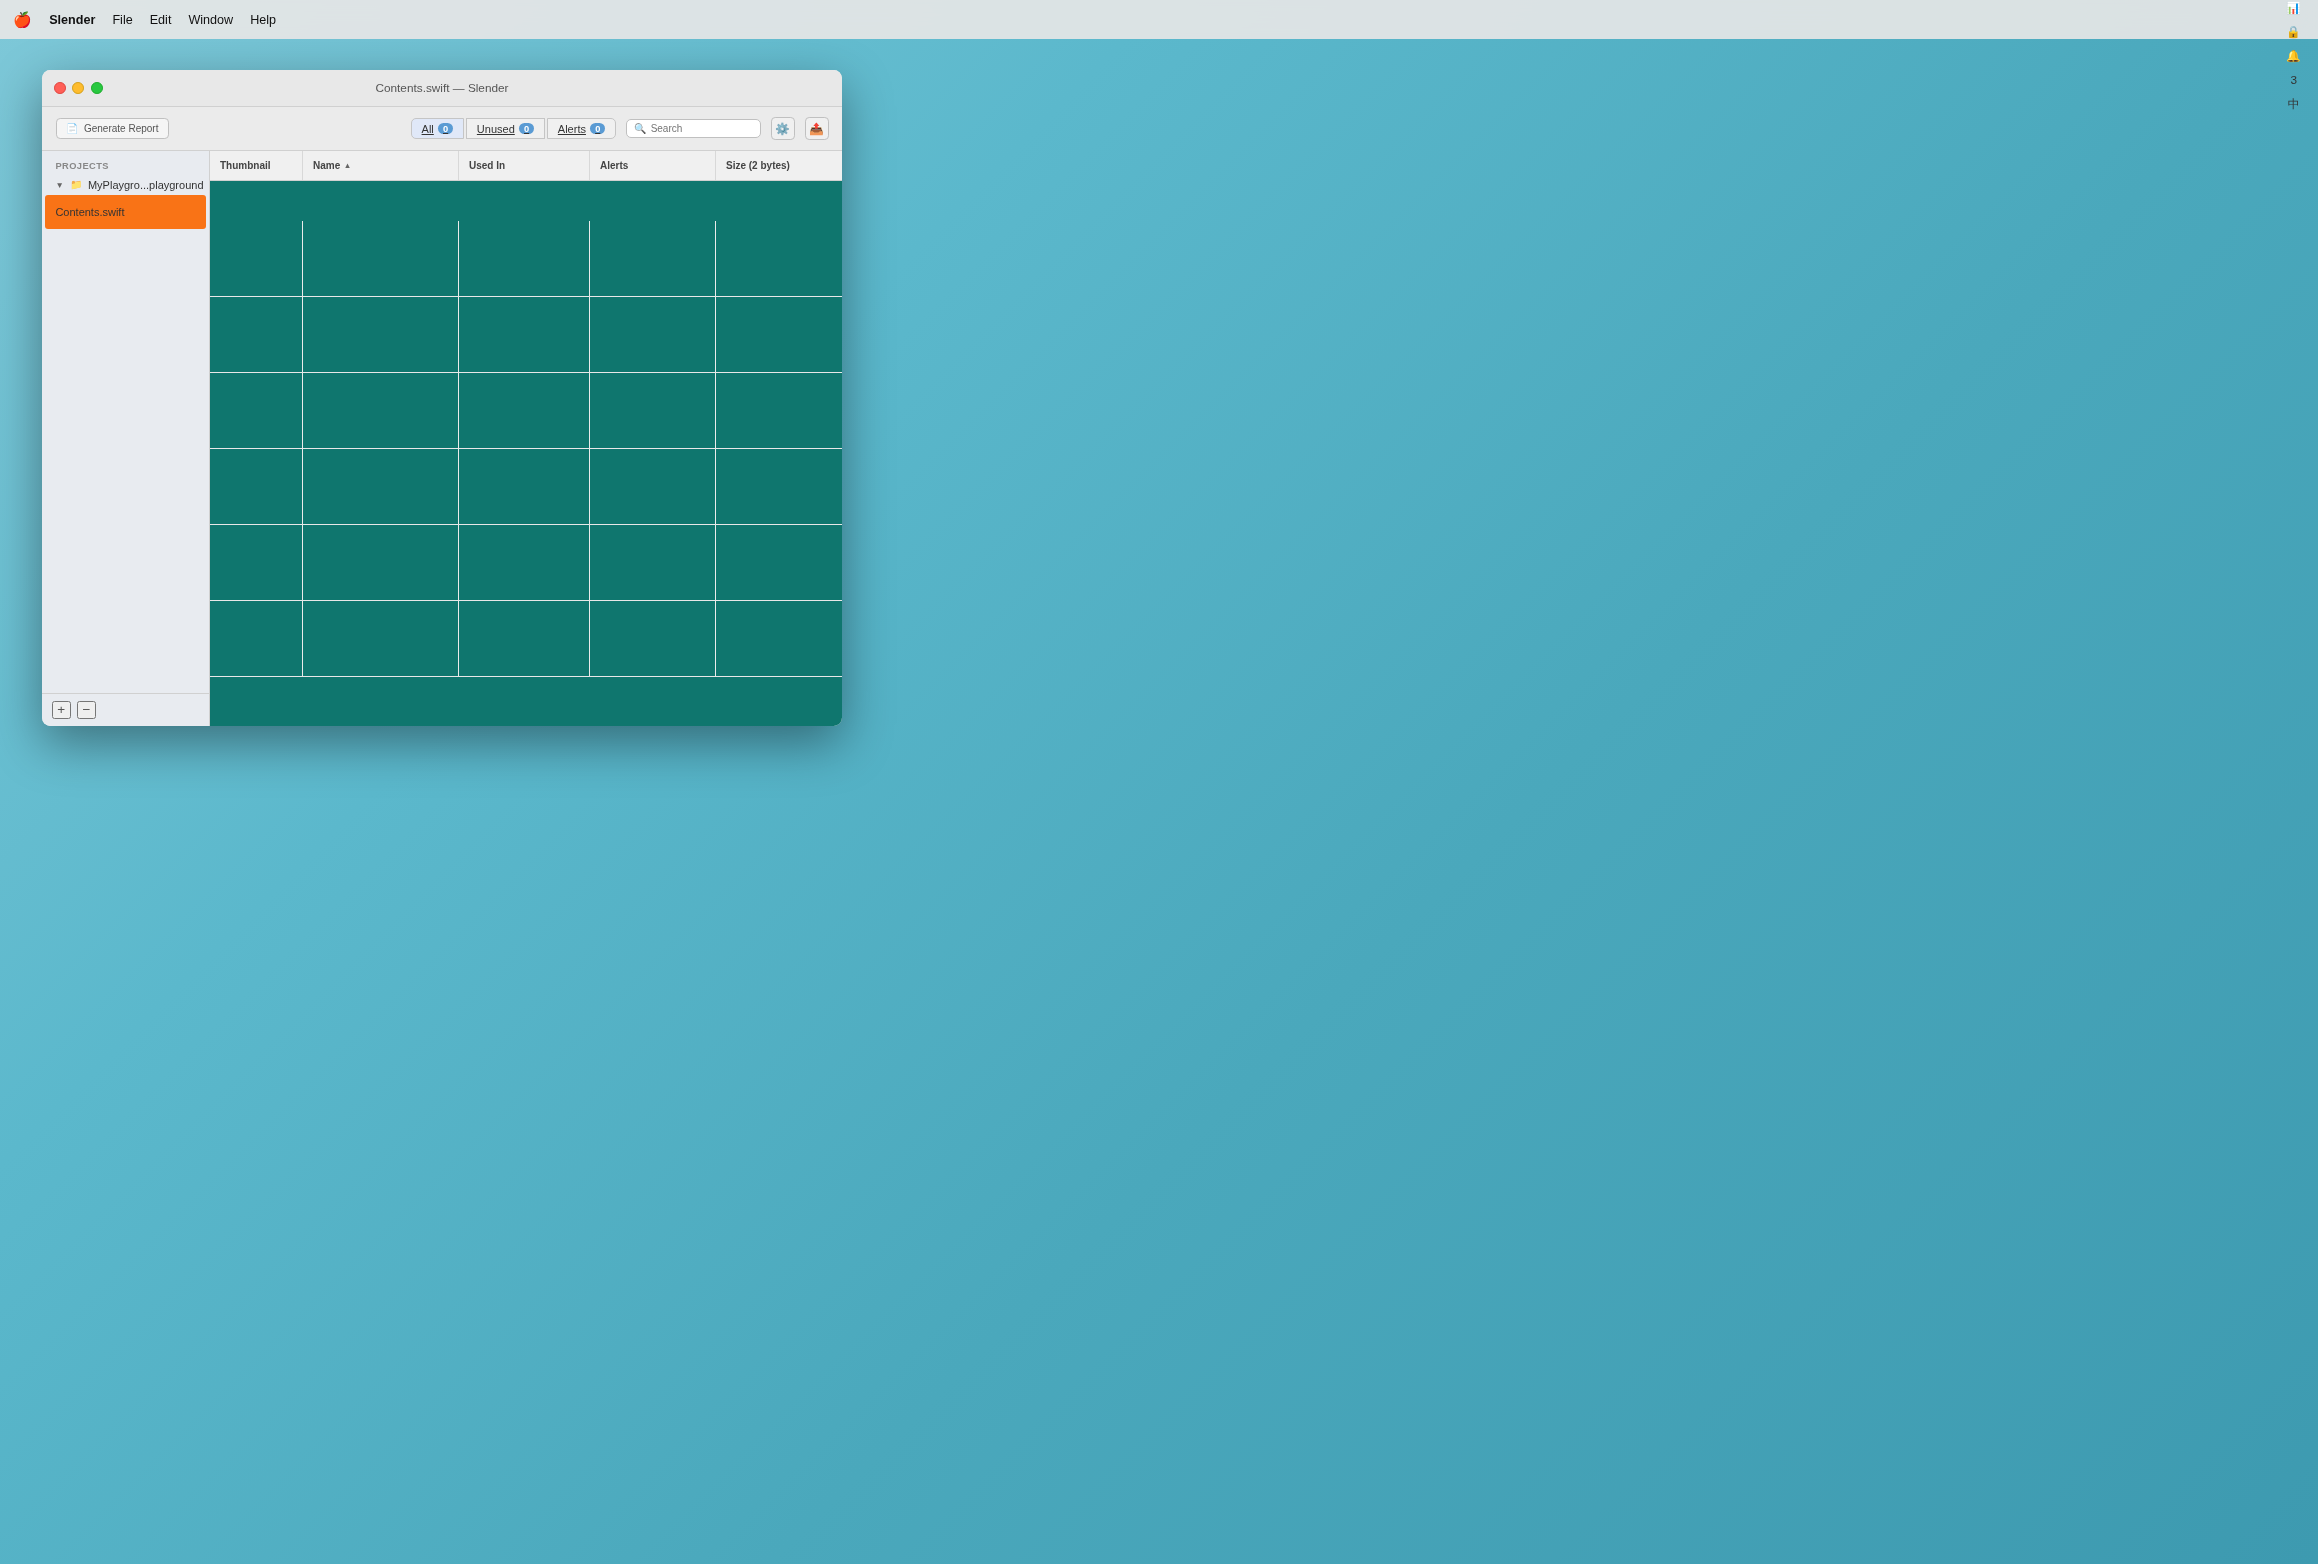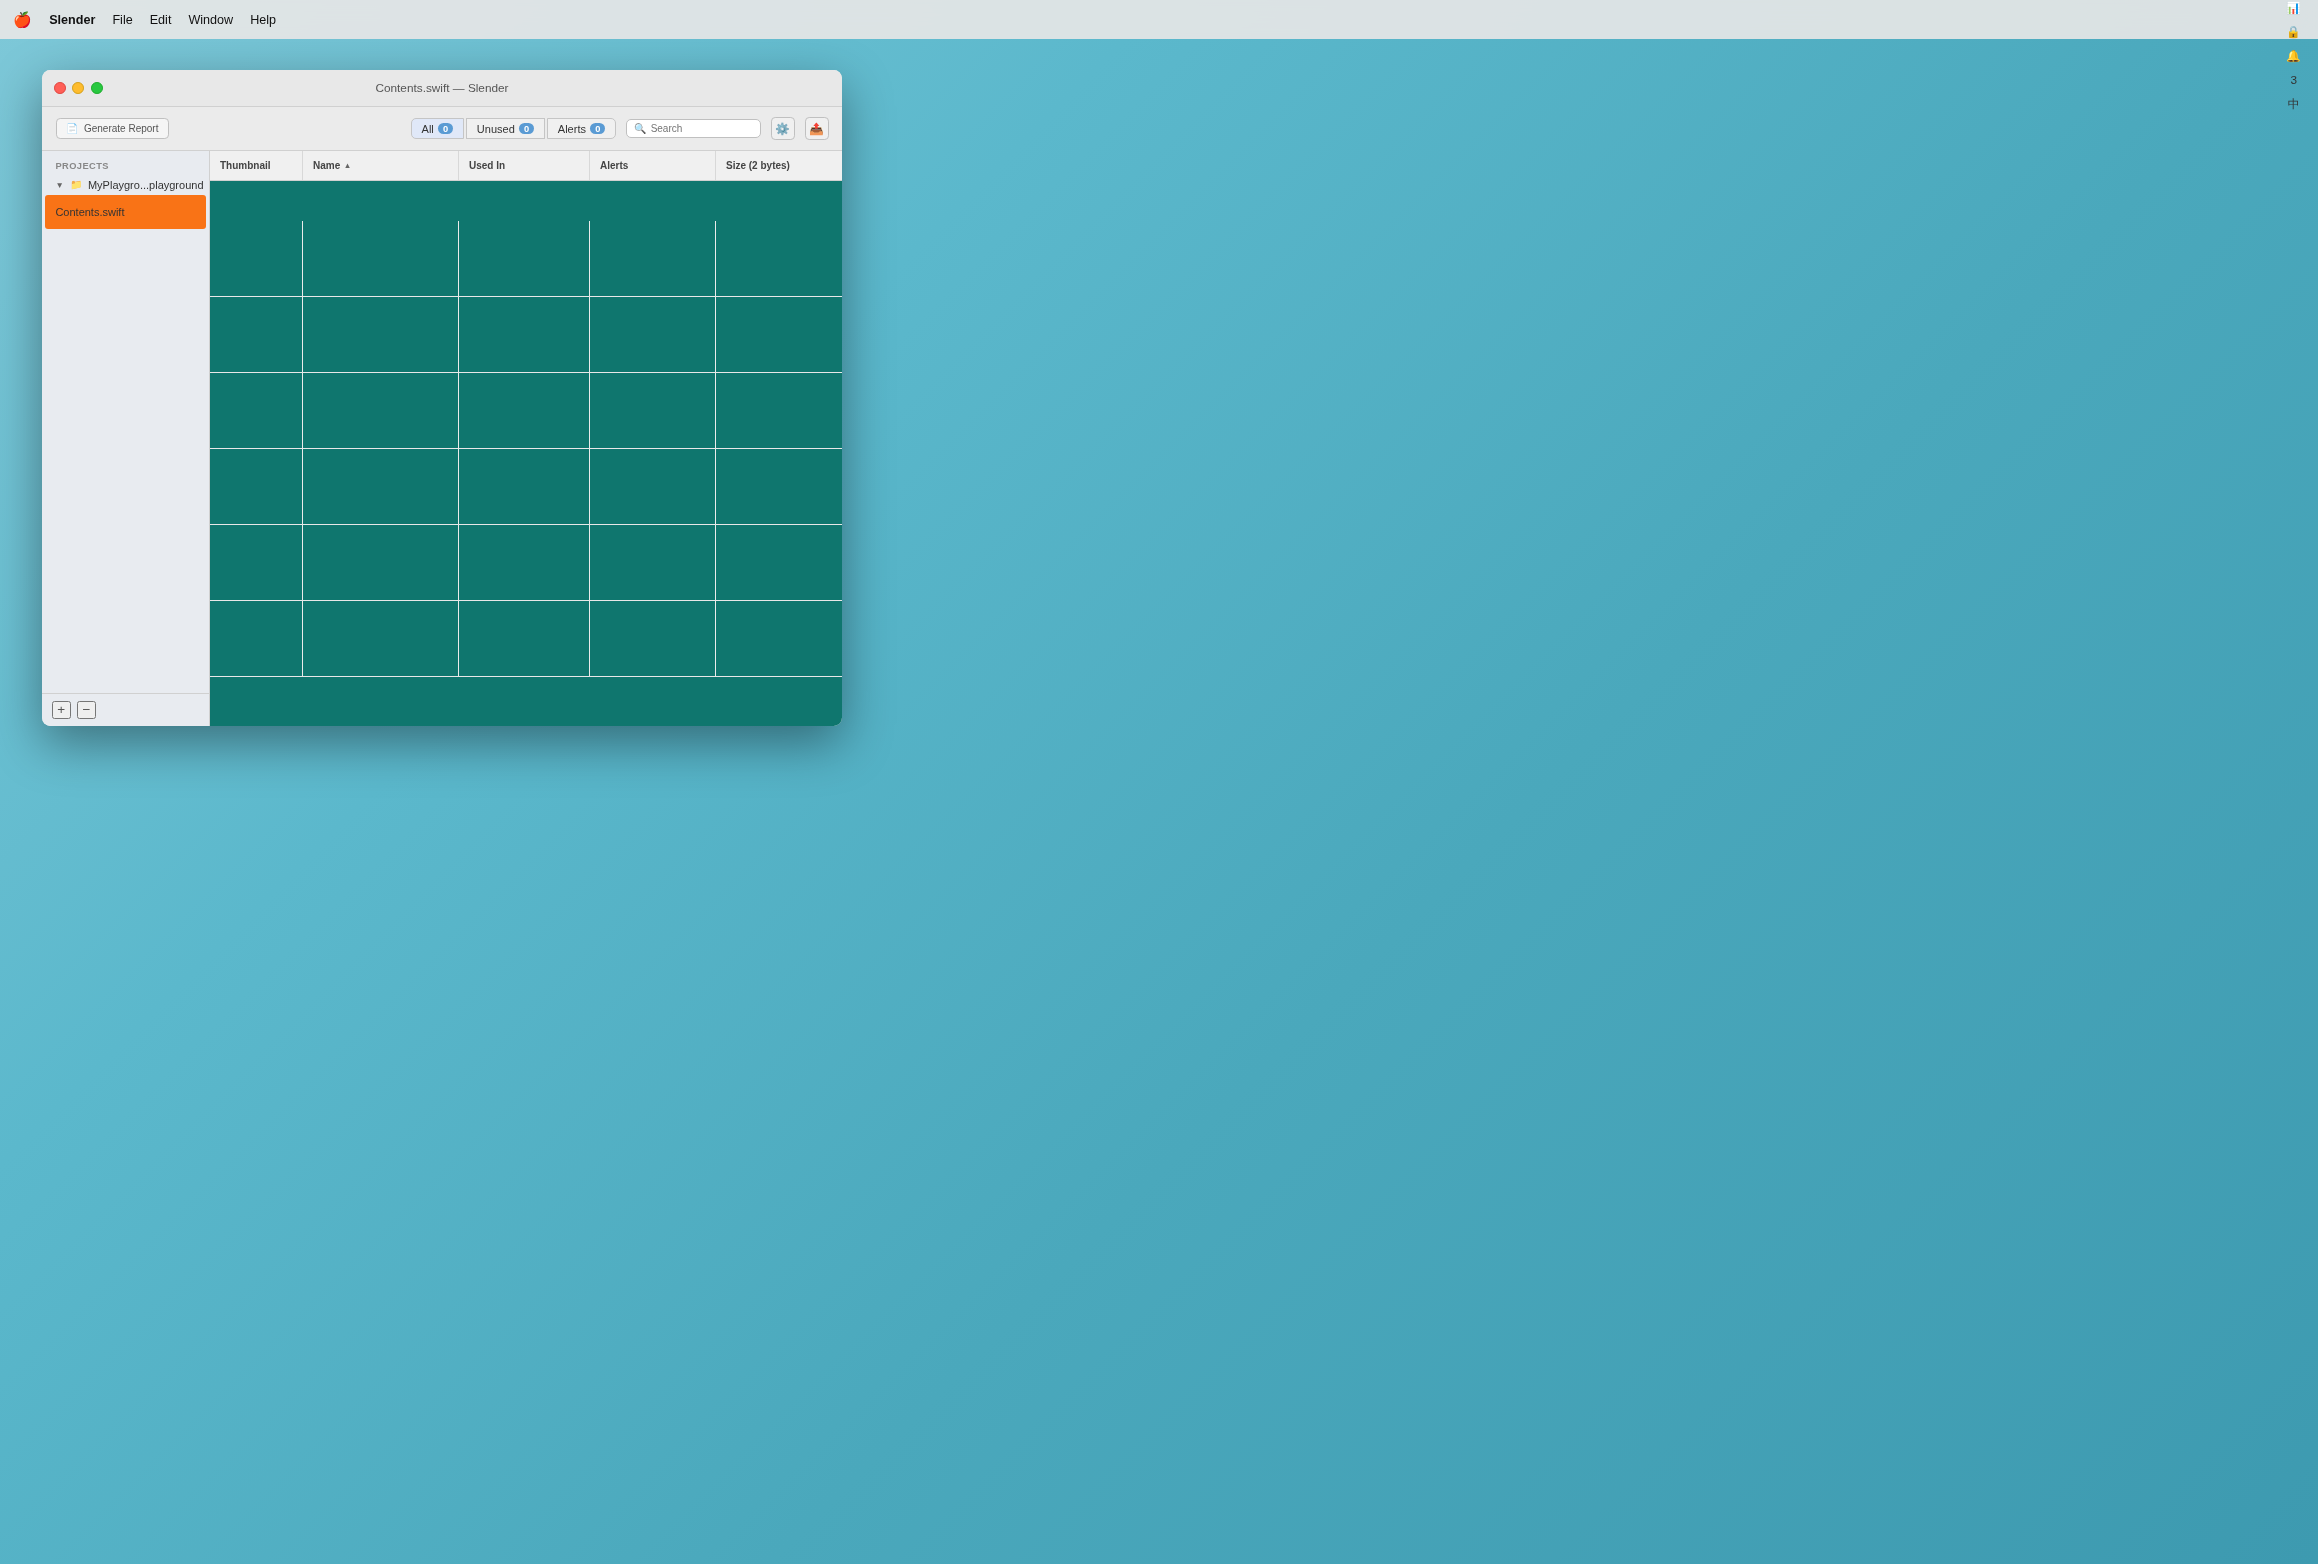--- a/index.html
+++ b/index.html
@@ -164,20 +164,21 @@
     .filter-btn {
       display: flex;
       align-items: center;
       gap: 4.2px;
       padding: 3.4px 10px;
       background: #f0f0f0;
       border: 0.8px solid #c5c5c5;
       font-size: 11px;
       color: #333;
       cursor: pointer;
+      text-decoration: underline;
     }
 
     .filter-btn:first-child {
       border-radius: 5px 0 0 5px;
     }
 
     .filter-btn:last-child {
       border-radius: 0 5px 5px 0;
     }
 

